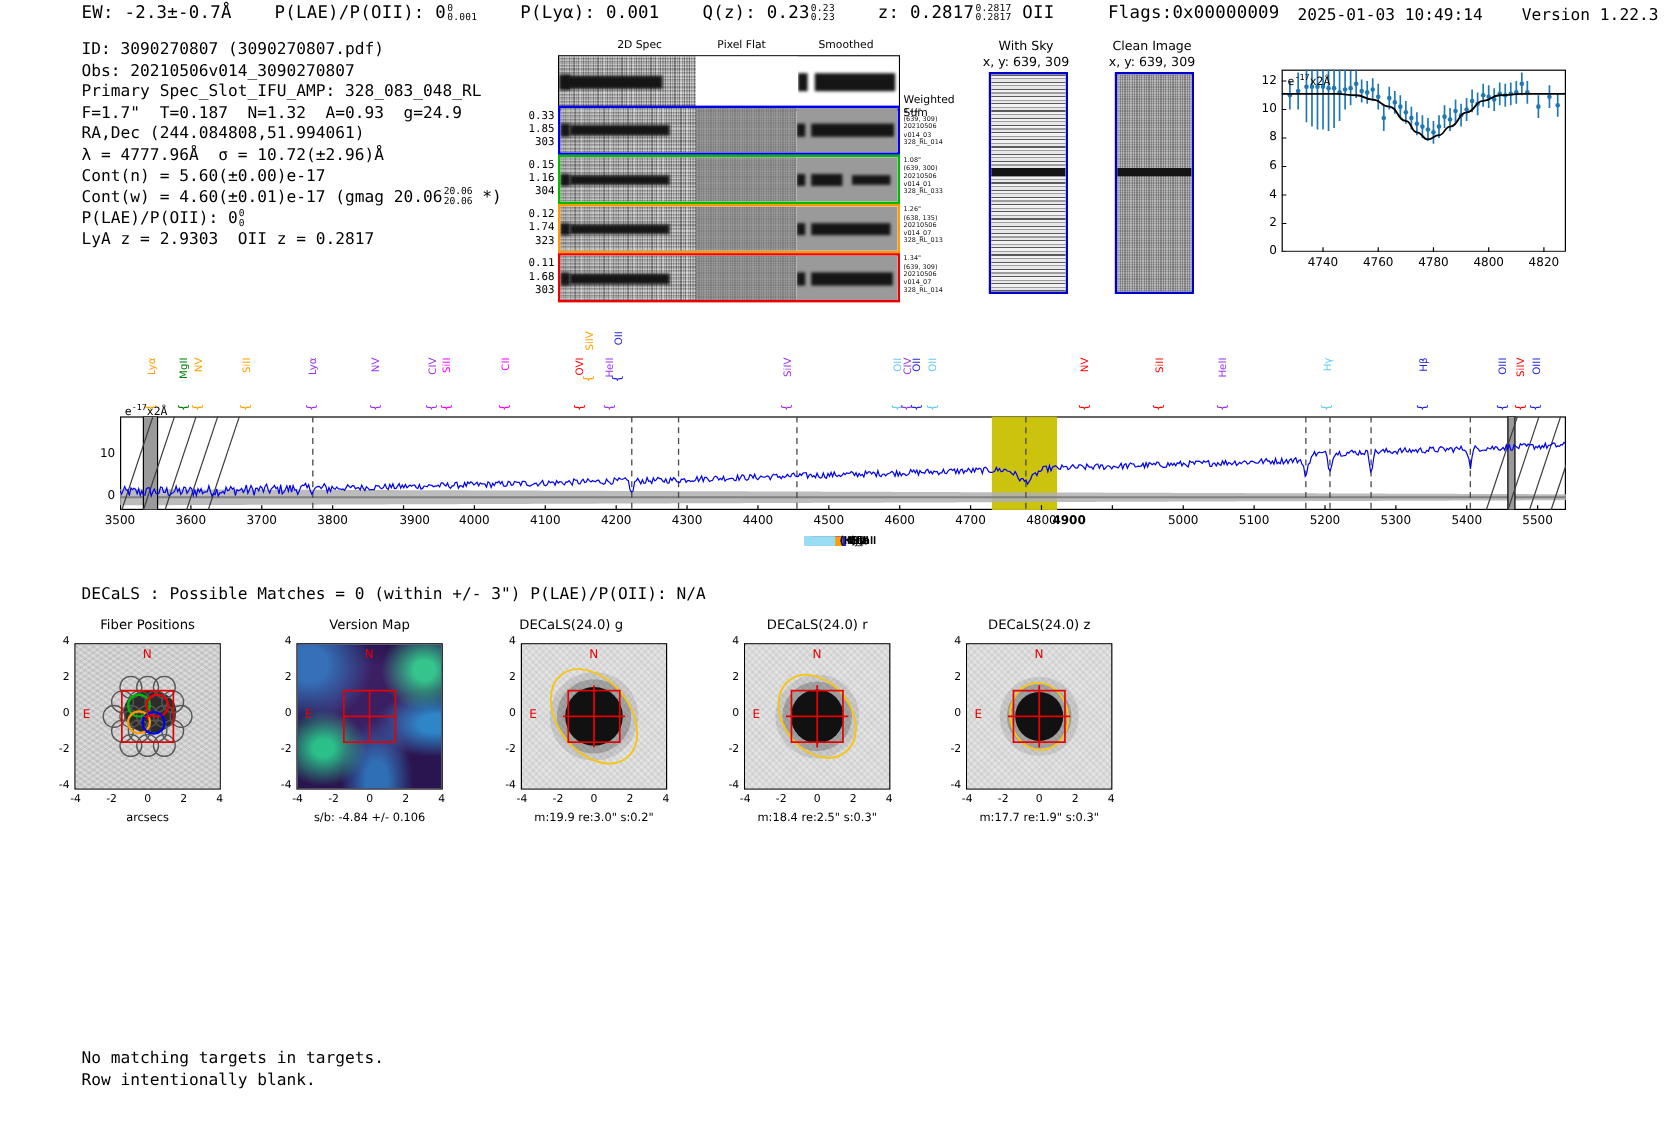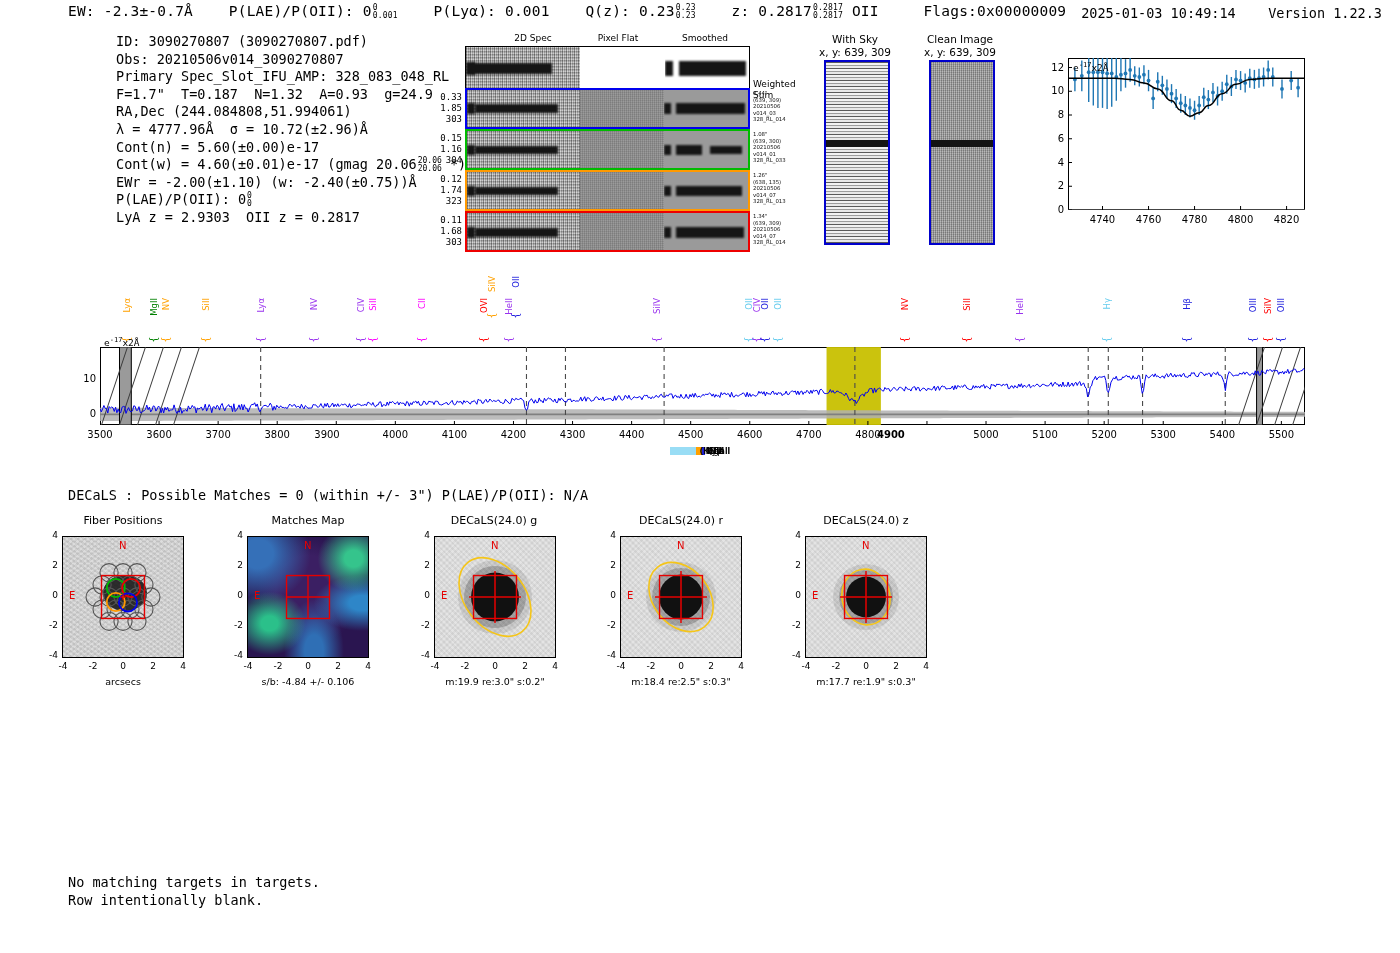--- a/index.html
+++ b/index.html
@@ -12,21 +12,21 @@
 
   
   #hdr-line{left:68px;top:3px;font-size:14.5px;letter-spacing:.2px;}
   .frac{display:inline-block;vertical-align:middle;line-height:1;
         font-size:8px;text-align:left;margin-left:1px;position:relative;top:0px;}
   .frac i{font-style:normal;display:block;}
   #stamp{right:18px;top:5px;font-size:13.5px;}
 
   
   #info{left:68px;top:33px;font-size:13.5px;line-height:17.6px;}
-  #info div{white-space:pre;margin-left:48px;}
+  #info div{white-space:pre;}
 
   
   #specblk{left:420px;top:33px;width:350px;height:230px;}
   .colhdr{position:absolute;font-size:9px;}
   .strip{position:absolute;left:45px;width:285px;display:flex;}
   .strip .cell{height:100%;position:relative;overflow:hidden;}
   .c2d{width:115px;}
   .cflat{width:85px;}
   .csm{width:85px;}
   .noise2d{width:100%;height:100%;
@@ -109,21 +109,20 @@
 
 <div class="abs mono" id="info">
   <div>ID: 3090270807 (3090270807.pdf)</div>
   <div>Obs: 20210506v014_3090270807</div>
   <div>Primary Spec_Slot_IFU_AMP: 328_083_048_RL</div>
   <div>F=1.7"  T=0.187  N=1.32  A=0.93  g=24.9</div>
   <div>RA,Dec (244.084808,51.994061)</div>
   <div>λ = 4777.96Å  σ = 10.72(±2.96)Å</div>
   <div>Cont(n) = 5.60(±0.00)e-17</div>
   <div><span>Cont(w) = 4.60(±0.01)e-17 (gmag 20.06</span><span class="frac"><i>20.06</i><i>20.06</i></span><span> </span><span>*)</span></div>
-  <div>EWr = -2.00(±1.10) (w: -2.40(±0.75))Å</div>
   <div><span>P(LAE)/P(OII): 0</span><span class="frac"><i>0</i><i>0</i></span></div>
   <div>LyA z = 2.9303  OII z = 0.2817</div>
 </div>
 
 <div class="abs" id="specblk">
   <div class="colhdr sans" style="left:73px;top:0;width:80px;text-align:center;">2D Spec</div>
   <div class="colhdr sans" style="left:158px;top:0;width:80px;text-align:center;">Pixel Flat</div>
   <div class="colhdr sans" style="left:245px;top:0;width:80px;text-align:center;">Smoothed</div>
 
   <div class="strip" style="top:13px;height:46px;border:1.6px solid #000;box-sizing:border-box;">
@@ -562,21 +561,21 @@
         <span class="swatch" style="background: rgb(153, 221, 245);"></span>
         <span>(H)CaII</span>
       </div>
     </div>
 <div class="ytl sans" style="left: 72px; width: 24px; top: 136.364px;">0</div>
     <div class="ytl sans" style="left: 72px; width: 24px; top: 100.909px;">10</div>
     <div class="tkl sans" style="left: 78px; width: 44px; text-align: center; top: 157px;">3500</div>
     <div class="tkl sans" style="left: 137.069px; width: 44px; text-align: center; top: 157px;">3600</div>
     <div class="tkl sans" style="left: 196.137px; width: 44px; text-align: center; top: 157px;">3700</div>
     <div class="tkl sans" style="left: 255.206px; width: 44px; text-align: center; top: 157px;">3800</div>
-    <div class="tkl sans" style="left: 314.275px; width: 44px; text-align: left; top: 157px;">3900</div>
+    <div class="tkl sans" style="left: 314.275px; width: 44px; text-align: right; top: 157px;">3900</div>
     <div class="tkl sans" style="left: 373.343px; width: 44px; text-align: center; top: 157px;">4000</div>
     <div class="tkl sans" style="left: 432.412px; width: 44px; text-align: center; top: 157px;">4100</div>
     <div class="tkl sans" style="left: 491.48px; width: 44px; text-align: center; top: 157px;">4200</div>
     <div class="tkl sans" style="left: 550.549px; width: 44px; text-align: center; top: 157px;">4300</div>
     <div class="tkl sans" style="left: 609.618px; width: 44px; text-align: center; top: 157px;">4400</div>
     <div class="tkl sans" style="left: 668.686px; width: 44px; text-align: center; top: 157px;">4500</div>
     <div class="tkl sans" style="left: 727.755px; width: 44px; text-align: center; top: 157px;">4600</div>
     <div class="tkl sans" style="left: 786.824px; width: 44px; text-align: center; top: 157px;">4700</div>
     <div class="tkl sans" style="left: 845.892px; width: 44px; text-align: center; top: 157px;">4800</div>
     <div class="tkl sans" style="left: 877px; width: 44px; text-align: left; top: 157px; font-weight: bold;">4900</div>
@@ -630,21 +629,21 @@
     <div class="axtick" style="left: 44px; top: 650px; width: 14px; text-align: right;">-4</div>
     <div class="axtick" style="left: 84px; top: 661px; width: 18px; text-align: center;">-2</div>
     <div class="axtick" style="left: 44px; top: 620px; width: 14px; text-align: right;">-2</div>
     <div class="axtick" style="left: 114px; top: 661px; width: 18px; text-align: center;">0</div>
     <div class="axtick" style="left: 44px; top: 590px; width: 14px; text-align: right;">0</div>
     <div class="axtick" style="left: 144px; top: 661px; width: 18px; text-align: center;">2</div>
     <div class="axtick" style="left: 44px; top: 560px; width: 14px; text-align: right;">2</div>
     <div class="axtick" style="left: 174px; top: 661px; width: 18px; text-align: center;">4</div>
     <div class="axtick" style="left: 44px; top: 530px; width: 14px; text-align: right;">4</div>
     <div class="pcap" style="left: 23px; top: 676px;">arcsecs</div>
-    <div class="ptitle" style="left: 238px; top: 514px;">Matches Map</div>
+    <div class="ptitle" style="left: 238px; top: 514px;">Version Map</div>
     <div class="imgpanel" style="left: 247px; top: 536px;">
       <div class="" style="position: absolute; inset: 0px; background: radial-gradient(at 18% 72%, rgb(43, 192, 138) 0px, rgb(43, 192, 138) 6%, rgba(43, 192, 138, 0) 26%), radial-gradient(at 88% 18%, rgb(53, 196, 140) 0px, rgb(53, 196, 140) 6%, rgba(53, 196, 140, 0) 24%), radial-gradient(at 8% 14%, rgb(53, 112, 184) 0px, rgb(53, 112, 184) 10%, rgba(53, 112, 184, 0) 34%), radial-gradient(at 95% 55%, rgb(46, 134, 200) 0px, rgb(46, 134, 200) 8%, rgba(46, 134, 200, 0) 30%), radial-gradient(at 55% 95%, rgb(47, 111, 181) 0px, rgb(47, 111, 181) 10%, rgba(47, 111, 181, 0) 32%), radial-gradient(at 50% 45%, rgb(59, 31, 99) 0px, rgb(59, 31, 99) 38%, rgb(42, 21, 80) 60%) rgb(44, 27, 84);"></div>
       <svg width="120" height="120" style="position:absolute;left:0;top:0;">
         <rect x="38.53846153846154" y="38.53846153846154" width="42.92307692307692" height="42.92307692307692" fill="none" stroke="#e60000" stroke-width="1.4"></rect>
         <line x1="38" y1="60" x2="82" y2="60" stroke="#e60000" stroke-width="1.3"></line>
         <line x1="60" y1="38" x2="60" y2="82" stroke="#e60000" stroke-width="1.3"></line>
       </svg>
     </div>
     <div class="NEmark" style="left: 304px; top: 540px;">N</div>
     <div class="NEmark" style="left: 254px; top: 590px;">E</div>
@@ -652,21 +651,21 @@
     <div class="axtick" style="left: 229px; top: 650px; width: 14px; text-align: right;">-4</div>
     <div class="axtick" style="left: 269px; top: 661px; width: 18px; text-align: center;">-2</div>
     <div class="axtick" style="left: 229px; top: 620px; width: 14px; text-align: right;">-2</div>
     <div class="axtick" style="left: 299px; top: 661px; width: 18px; text-align: center;">0</div>
     <div class="axtick" style="left: 229px; top: 590px; width: 14px; text-align: right;">0</div>
     <div class="axtick" style="left: 329px; top: 661px; width: 18px; text-align: center;">2</div>
     <div class="axtick" style="left: 229px; top: 560px; width: 14px; text-align: right;">2</div>
     <div class="axtick" style="left: 359px; top: 661px; width: 18px; text-align: center;">4</div>
     <div class="axtick" style="left: 229px; top: 530px; width: 14px; text-align: right;">4</div>
     <div class="pcap" style="left: 208px; top: 676px;">s/b: -4.84 +/- 0.106</div>
-    <div class="ptitle" style="left: 424px; top: 514px;">DECaLS(24.0) g</div>
+    <div class="ptitle" style="left: 406px; top: 514px;">DECaLS(24.0) g</div>
     <div class="imgpanel" style="left: 434px; top: 536px;">
       <div class="decalstex" style="position: absolute; inset: 0px;"></div>
       <svg width="120" height="120" style="position:absolute;left:0;top:0;">
         <ellipse cx="60" cy="60" rx="24" ry="24.48" fill="#111"></ellipse>
         <ellipse cx="60" cy="60" rx="31" ry="31" fill="#111" opacity="0.22"></ellipse>
         <ellipse cx="60" cy="60" rx="37" ry="37" fill="#111" opacity="0.1"></ellipse>
         <ellipse cx="60" cy="60" rx="30" ry="44" fill="none" stroke="#f5c518" stroke-width="1.6" transform="rotate(-38 60 60)"></ellipse>
         <rect x="38.53846153846154" y="38.53846153846154" width="42.92307692307692" height="42.92307692307692" fill="none" stroke="#e60000" stroke-width="1.4"></rect>
         <line x1="34" y1="60" x2="86" y2="60" stroke="#e60000" stroke-width="1.5"></line>
         <line x1="60" y1="34" x2="60" y2="86" stroke="#e60000" stroke-width="1.5"></line>

